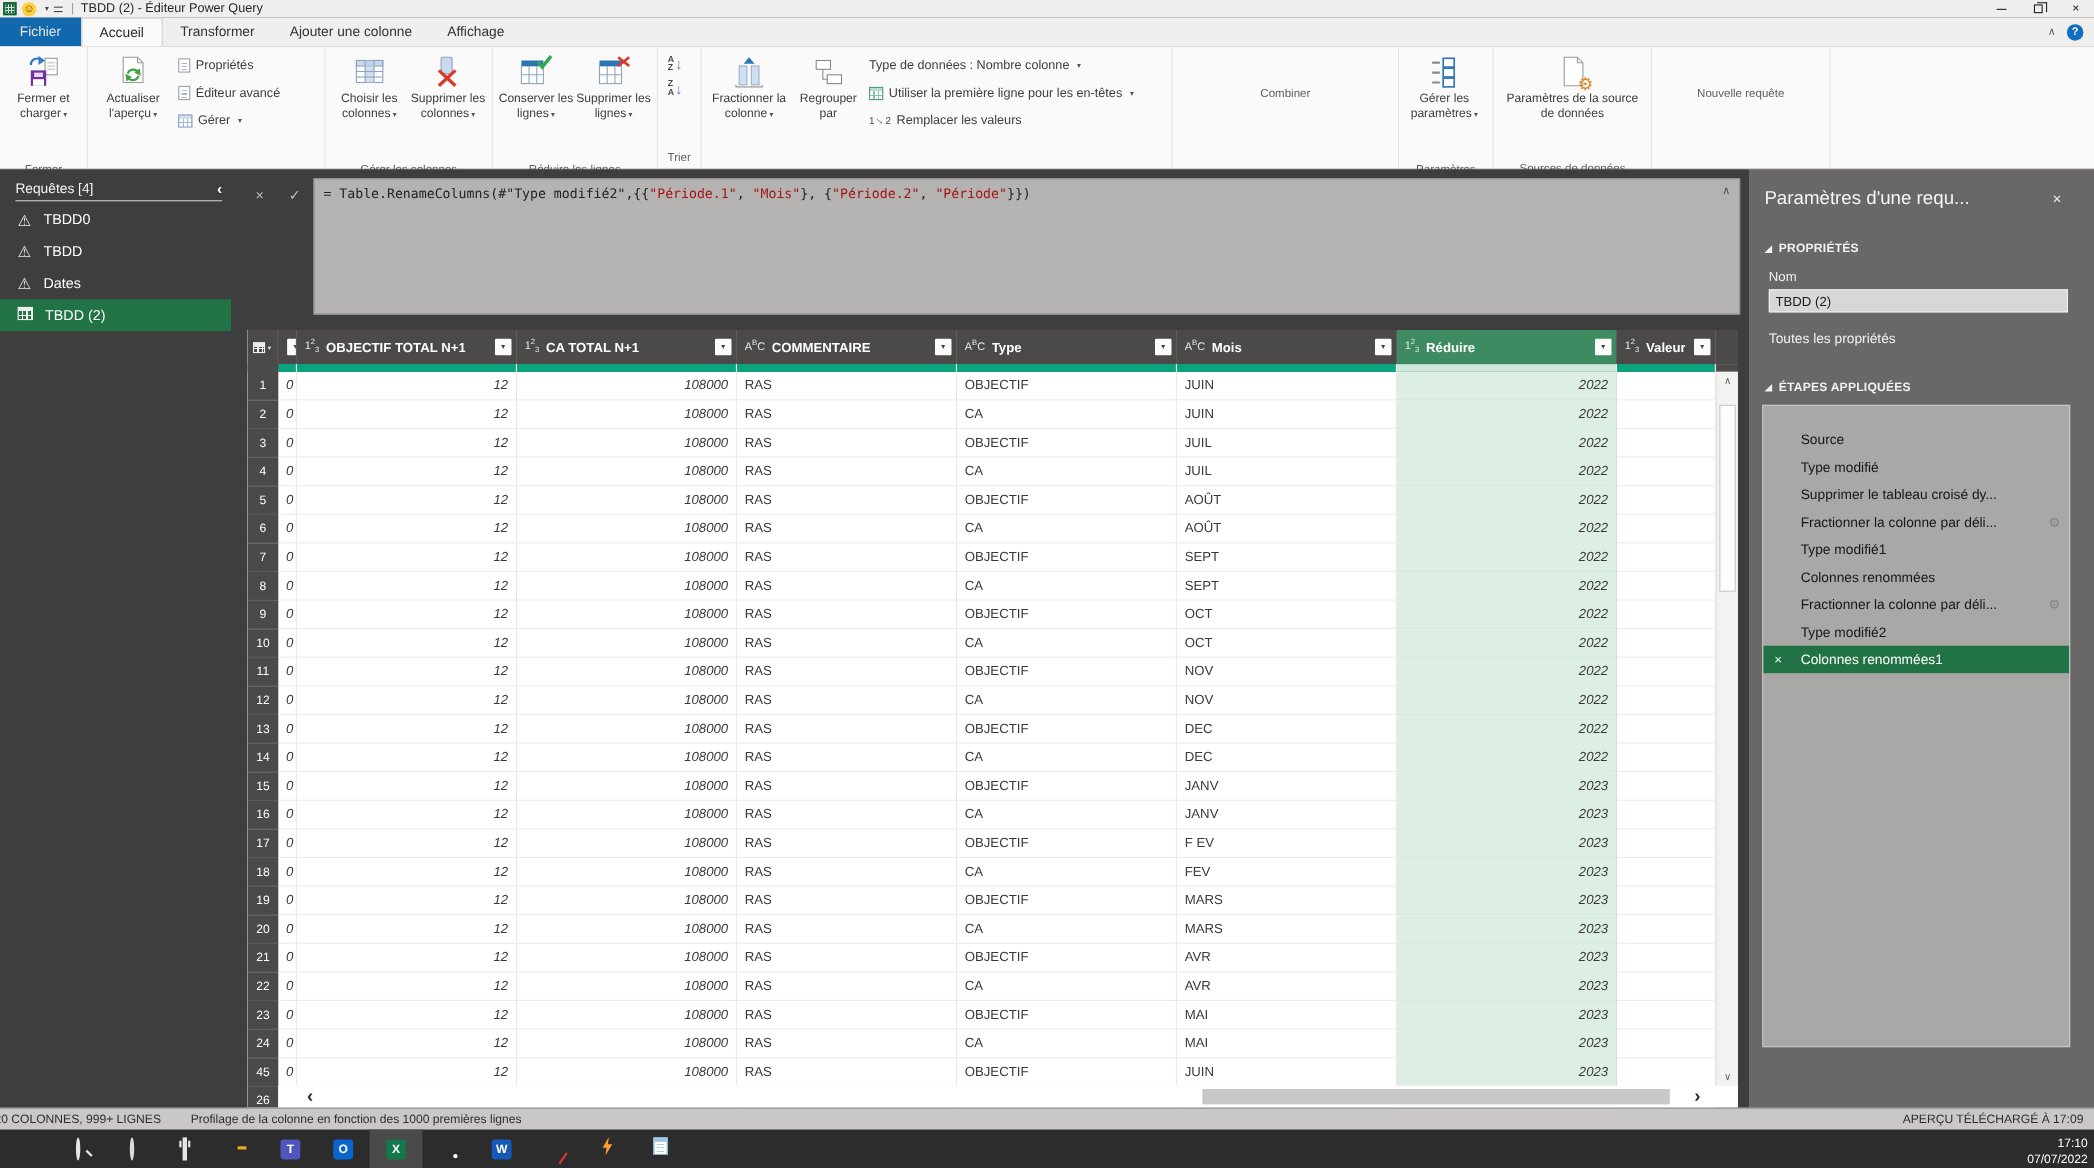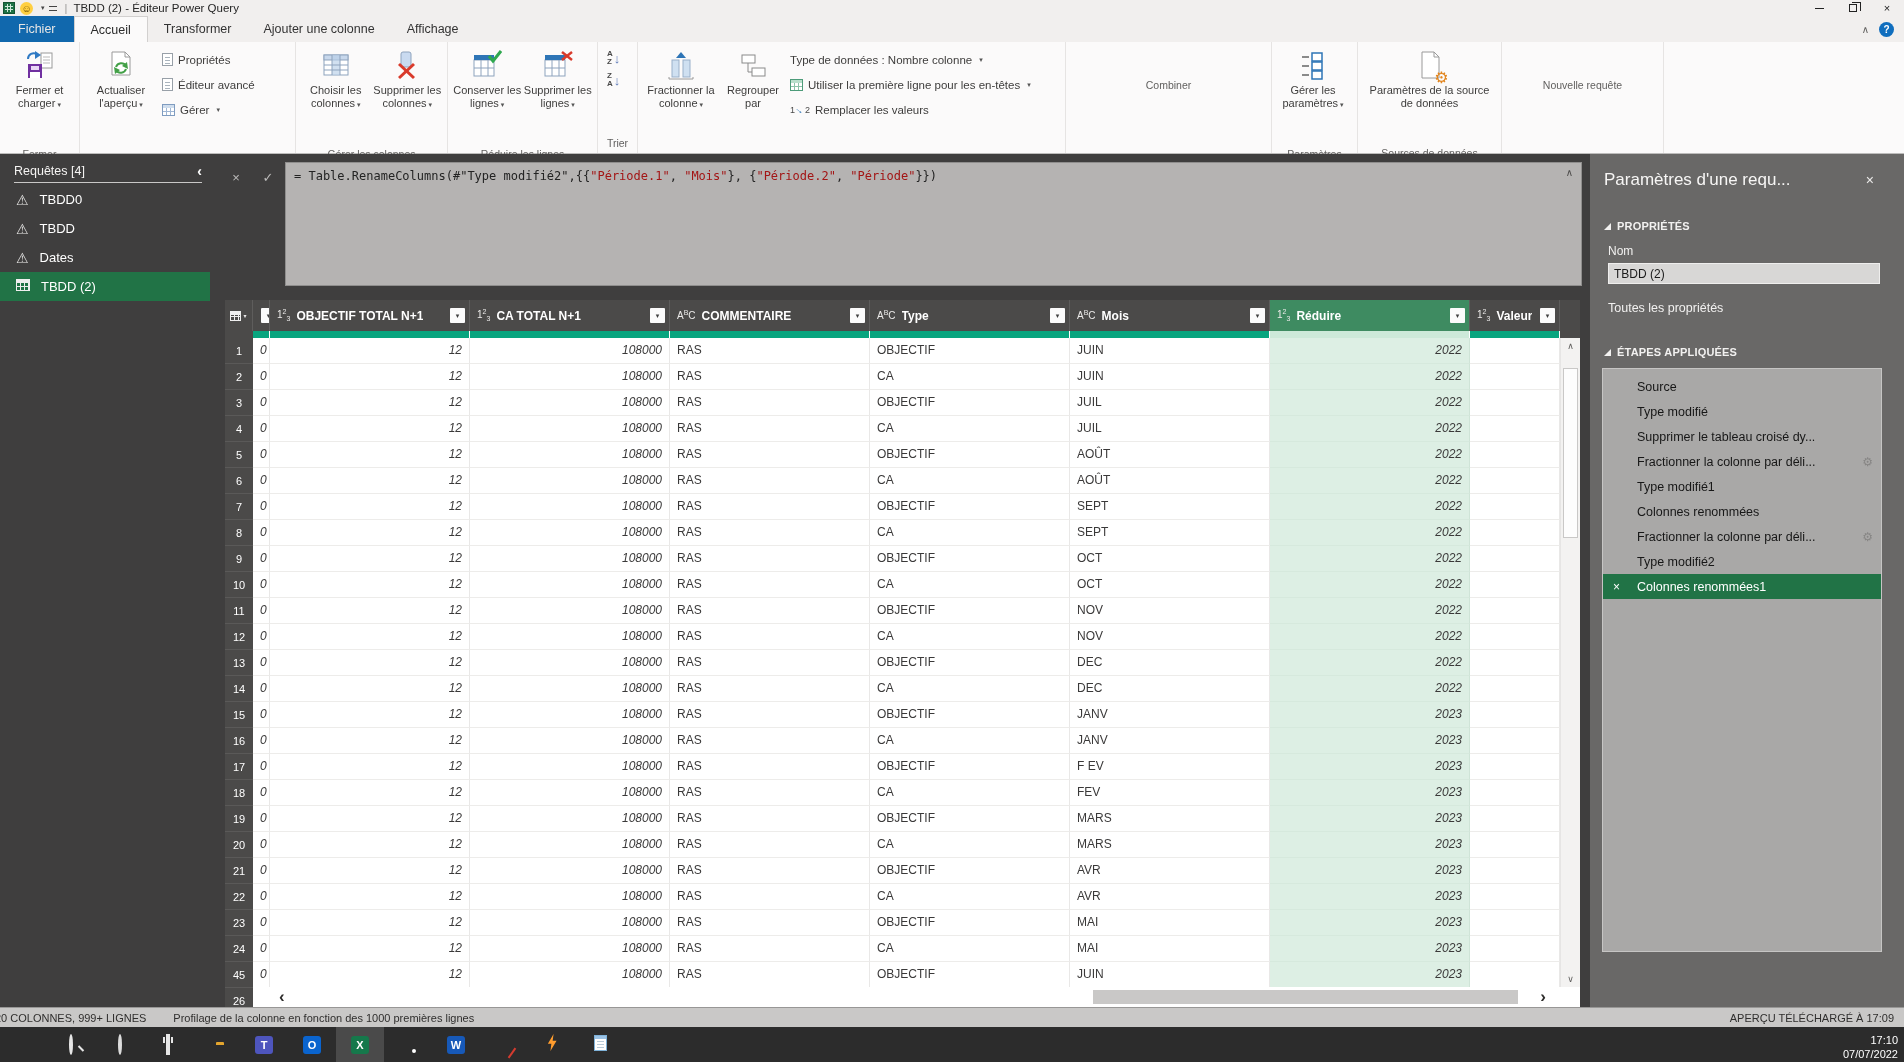--- a/index.html
+++ b/index.html
@@ -152,21 +152,21 @@
   .set-title { display:flex; align-items:center; padding:16px 30px 0 14px; font-size:17px; color:#f7f6f5; }
   .set-close { margin-left:auto; font-size:14px; color:#eceleb; color:#ecebea; }
   .sec-head { display:flex; align-items:center; gap:6px; font-size:11px; font-weight:bold; letter-spacing:.2px; padding-left:14px; }
   .tri { width:0; height:0; border-bottom:7px solid #f2f1f0; border-left:7px solid transparent; }
   .ph { margin-top:30px; }
   .nom-label { font-size:12px; padding-left:18px; margin-top:12px; }
   .nom-input { display:block; margin:5px 20px 0 18px; width:272px; height:21px; background:#d8d7d6;
                border:1px solid #efeeed; font-size:12px; color:#1b1b1b; padding:0 5px; font-family:"Liberation Sans", sans-serif; }
   .all-props { font-size:12.5px; padding-left:18px; margin-top:17px; }
   .steps-head { margin-top:31px; }
-  .steps-box { margin:10px 22px 0 12px; height:584px; background:#a9a8a7; border:1px solid #c6c5c4; overflow:hidden; padding-top:5px; }
+  .steps-box { margin:10px 22px 0 12px; height:584px; background:#a9a8a7; border:1px solid #c6c5c4; overflow:hidden; padding-top:18px; }
   .step { height:25px; display:flex; align-items:center; padding-left:34px; color:#171717; font-size:12.5px; position:relative; }
   .step.selected { background:#217346; color:#fff; }
   .step-x { position:absolute; left:10px; font-size:12px; color:#fff; }
   .step-label { white-space:nowrap; overflow:hidden; }
   .step-gear { position:absolute; right:8px; color:#878685; font-size:12px; }
 
   
   .statusbar { position:absolute; left:0; right:0; bottom:35px; height:20px; background:#c9c8c7;
                border-top:1px solid #989796; font-size:11px; color:#2f2e2d; display:flex; align-items:center; overflow:hidden; }
   .sb-left { margin-left:-5px; white-space:nowrap; }

